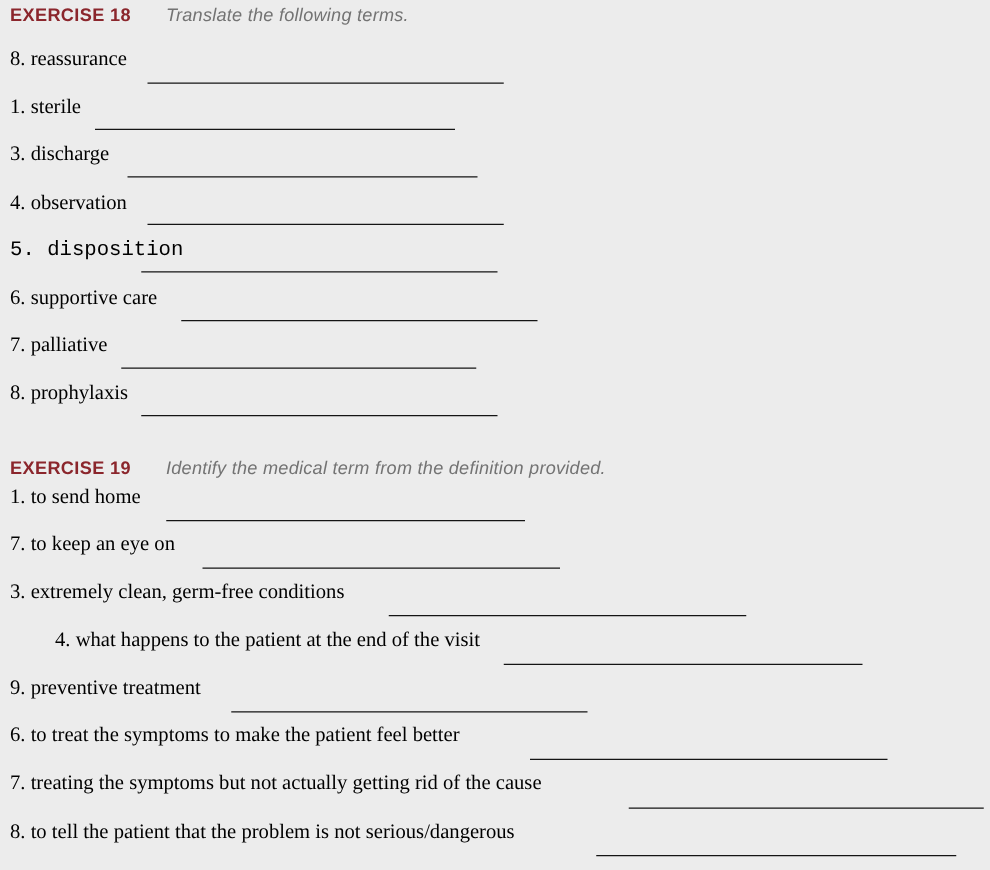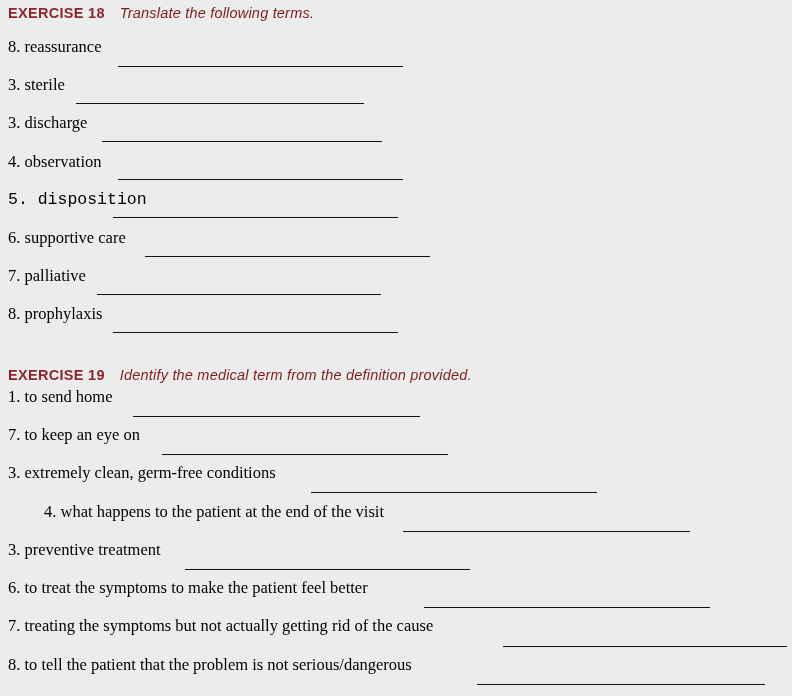--- a/index.html
+++ b/index.html
@@ -10,34 +10,34 @@
     height: 696px;
     background: #ececec;
     overflow: hidden;
     font-family: "Liberation Serif", serif;
   }
   .ex-header {
     position: absolute;
     left: 8px;
     display: flex;
     align-items: baseline;
-    gap: 15px;
+    gap: 28px;
     white-space: nowrap;
     font-family: "Liberation Sans", sans-serif;
   }
   .ex-label {
     font-weight: bold;
     font-size: 14.5px;
     letter-spacing: 0.3px;
     color: #8b262c;
   }
   .ex-instruction {
     font-style: italic;
     font-size: 14.5px;
-    color: #7f1d1d;
+    color: #737373;
     letter-spacing: 0.2px;
   }
   .item {
     position: absolute;
     left: 8px;
     font-size: 16.5px;
     line-height: 19px;
     color: #000000;
     white-space: nowrap;
   }
@@ -53,21 +53,21 @@
 <div class="page">
 
   <div class="ex-header" style="top:5px;">
     <span class="ex-label">EXERCISE 18</span>
     <span class="ex-instruction">Translate the following terms.</span>
   </div>
 
   <div class="item" style="top:37px;">8. reassurance</div>
   <div class="blank" style="top:66px;  left:118px; width:285px;"></div>
 
-  <div class="item" style="top:75px;">3. sterile</div>
+  <div class="item" style="top:75px;">1. sterile</div>
   <div class="blank" style="top:103px; left:76px;  width:288px;"></div>
 
   <div class="item" style="top:113px;">3. discharge</div>
   <div class="blank" style="top:141px; left:102px; width:280px;"></div>
 
   <div class="item" style="top:152px;">4. observation</div>
   <div class="blank" style="top:179px; left:118px; width:285px;"></div>
 
   <div class="item" style="top:190px;font-family:Liberation Mono, monospace;">5. disposition</div>
   <div class="blank" style="top:217px; left:113px; width:285px;"></div>
@@ -91,21 +91,21 @@
 
   <div class="item" style="top:425px;">7. to keep an eye on</div>
   <div class="blank" style="top:454px; left:162px; width:286px;"></div>
 
   <div class="item" style="top:463px;">3. extremely clean, germ-free conditions</div>
   <div class="blank" style="top:492px; left:311px; width:286px;"></div>
 
   <div class="item" style="top:502px;margin-left:36px;">4. what happens to the patient at the end of the visit</div>
   <div class="blank" style="top:531px; left:403px; width:287px;"></div>
 
-  <div class="item" style="top:540px;">3. preventive treatment</div>
+  <div class="item" style="top:540px;">9. preventive treatment</div>
   <div class="blank" style="top:569px; left:185px; width:285px;"></div>
 
   <div class="item" style="top:578px;">6. to treat the symptoms to make the patient feel better</div>
   <div class="blank" style="top:607px; left:424px; width:286px;"></div>
 
   <div class="item" style="top:616px;">7. treating the symptoms but not actually getting rid of the cause</div>
   <div class="blank" style="top:646px; left:503px; width:284px;"></div>
 
   <div class="item" style="top:655px;">8. to tell the patient that the problem is not serious/dangerous</div>
   <div class="blank" style="top:684px; left:477px; width:288px;"></div>

